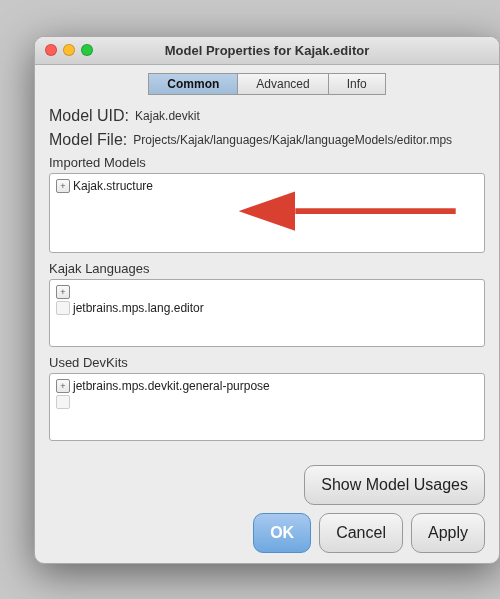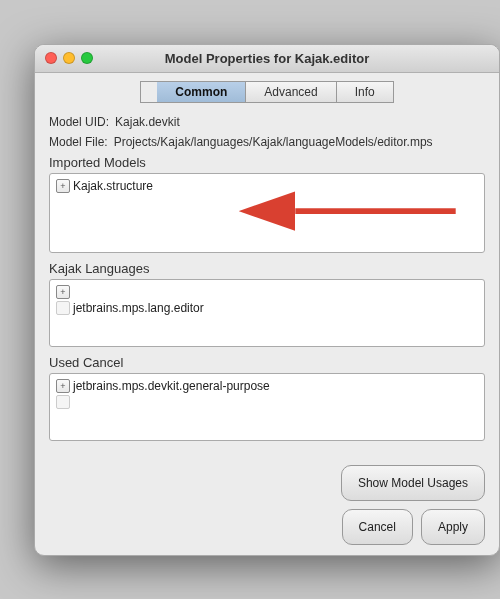--- a/index.html
+++ b/index.html
@@ -57,21 +57,20 @@
       justify-content: center;
       align-items: center;
       padding: 8px 0 4px 0;
       gap: 0;
     }
     .tab-group {
       display: flex;
       border: 1px solid #999;
       border-radius: 0;
       overflow: hidden;
-      padding-left: 16px;
     }
     .tab {
       padding: 3px 18px;
       font-size: 12px;
       background: linear-gradient(to bottom, #f5f5f5, #e0e0e0);
       color: #333;
       cursor: pointer;
       border-right: 1px solid #999;
       user-select: none;
     }
@@ -88,21 +87,21 @@
 
     .field-row {
       display: flex;
       align-items: center;
       margin-bottom: 6px;
     }
     .field-label {
       color: #333;
       white-space: nowrap;
       margin-right: 6px;
-      font-size: 12px;
+      font-size: 16px;
     }
     .field-value {
       color: #333;
       font-size: 12px;
       overflow: hidden;
       text-overflow: ellipsis;
       white-space: nowrap;
     }
 
     .section {
@@ -166,21 +165,21 @@
     .bottom-bar {
       padding: 8px 14px 10px 14px;
     }
     .show-usages-row {
       display: flex;
       justify-content: flex-end;
       margin-bottom: 8px;
     }
     .btn {
       padding: 10px 16px;
-      font-size: 12px;
+      font-size: 16px;
       border-radius: 10px;
       border: 1px solid #999;
       background: linear-gradient(to bottom, #f5f5f5, #dcdcdc);
       color: #222;
       cursor: pointer;
       outline: none;
     }
     .btn-blue {
       background: linear-gradient(to bottom, #a8c8f0, #6ea8e0);
       border: 1px solid #5090c8;
@@ -254,36 +253,37 @@
           <span class="expand-icon">+</span>
         </div>
         <div class="list-item">
           <span class="expand-placeholder"></span>
           <span>jetbrains.mps.lang.editor</span>
         </div>
       </div>
     </div>
 
     <div class="section">
-      <div class="section-label">Used Cancel</div>
+      <div class="section-label">Used DevKits</div>
       <div class="list-box" style="min-height:68px;">
         <div class="list-item">
           <span class="expand-icon">+</span>
           <span>jetbrains.mps.devkit.general-purpose</span>
         </div>
         <div class="list-item">
           <span class="expand-placeholder"></span>
         </div>
       </div>
     </div>
 
   </div>
 
   <div class="bottom-bar">
     <div class="show-usages-row">
       <button class="btn">Show Model Usages</button>
     </div>
     <div class="action-buttons">
+      <button class="btn btn-blue">OK</button>
       <button class="btn">Cancel</button>
       <button class="btn">Apply</button>
     </div>
   </div>
 </div>
 
 </body></html>

